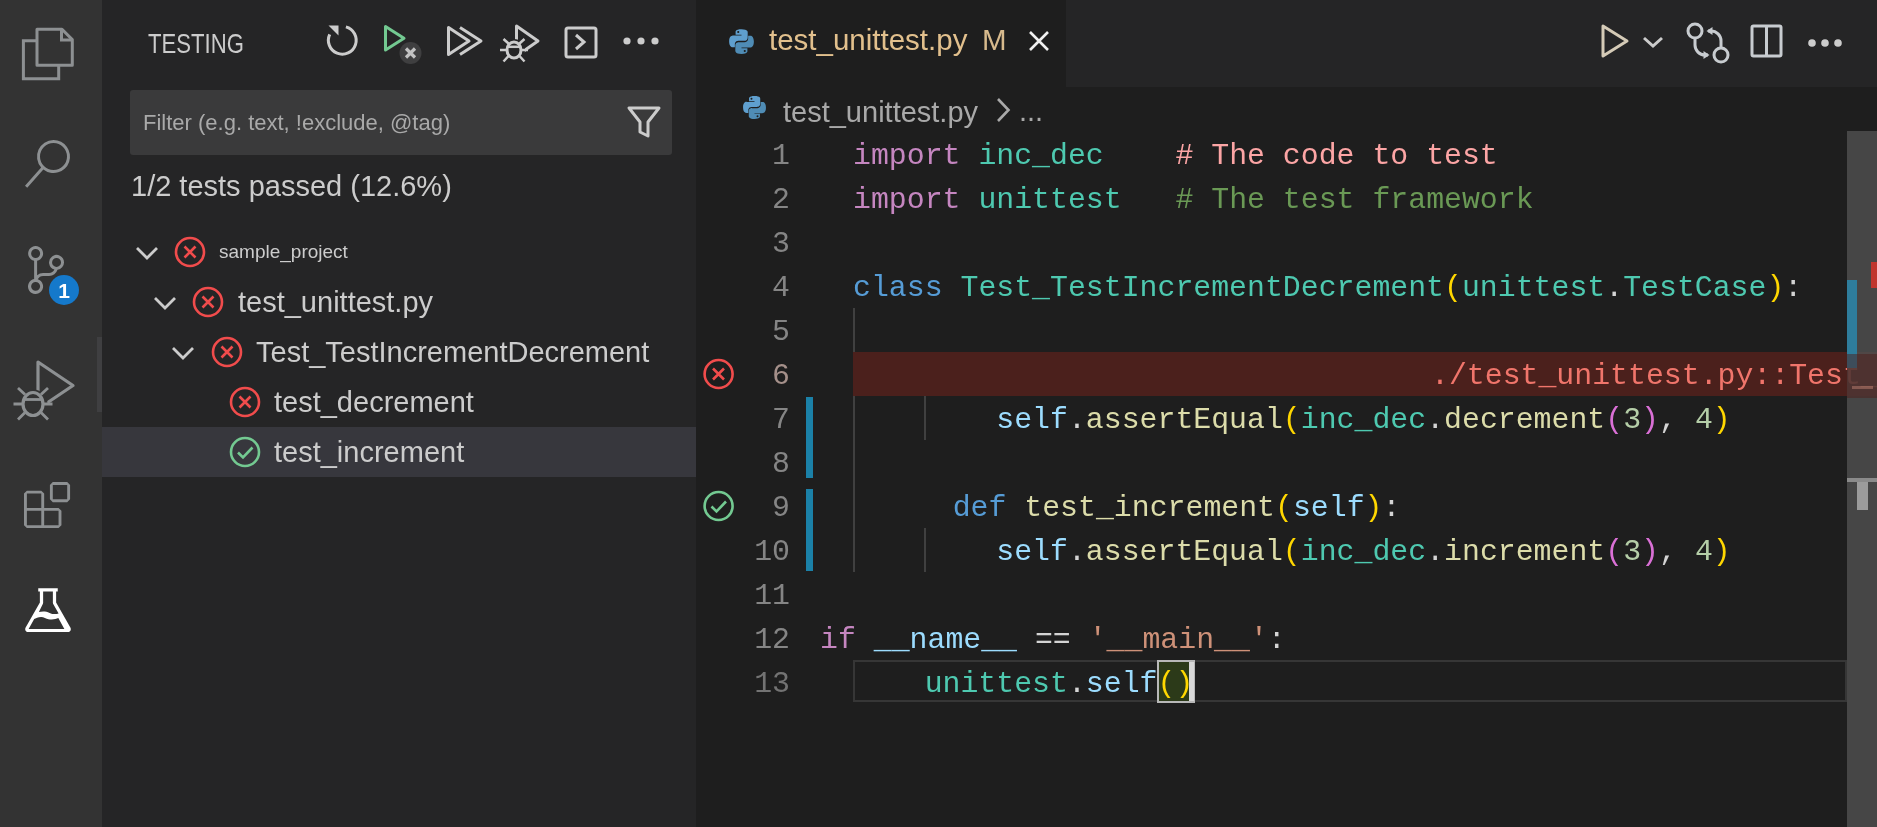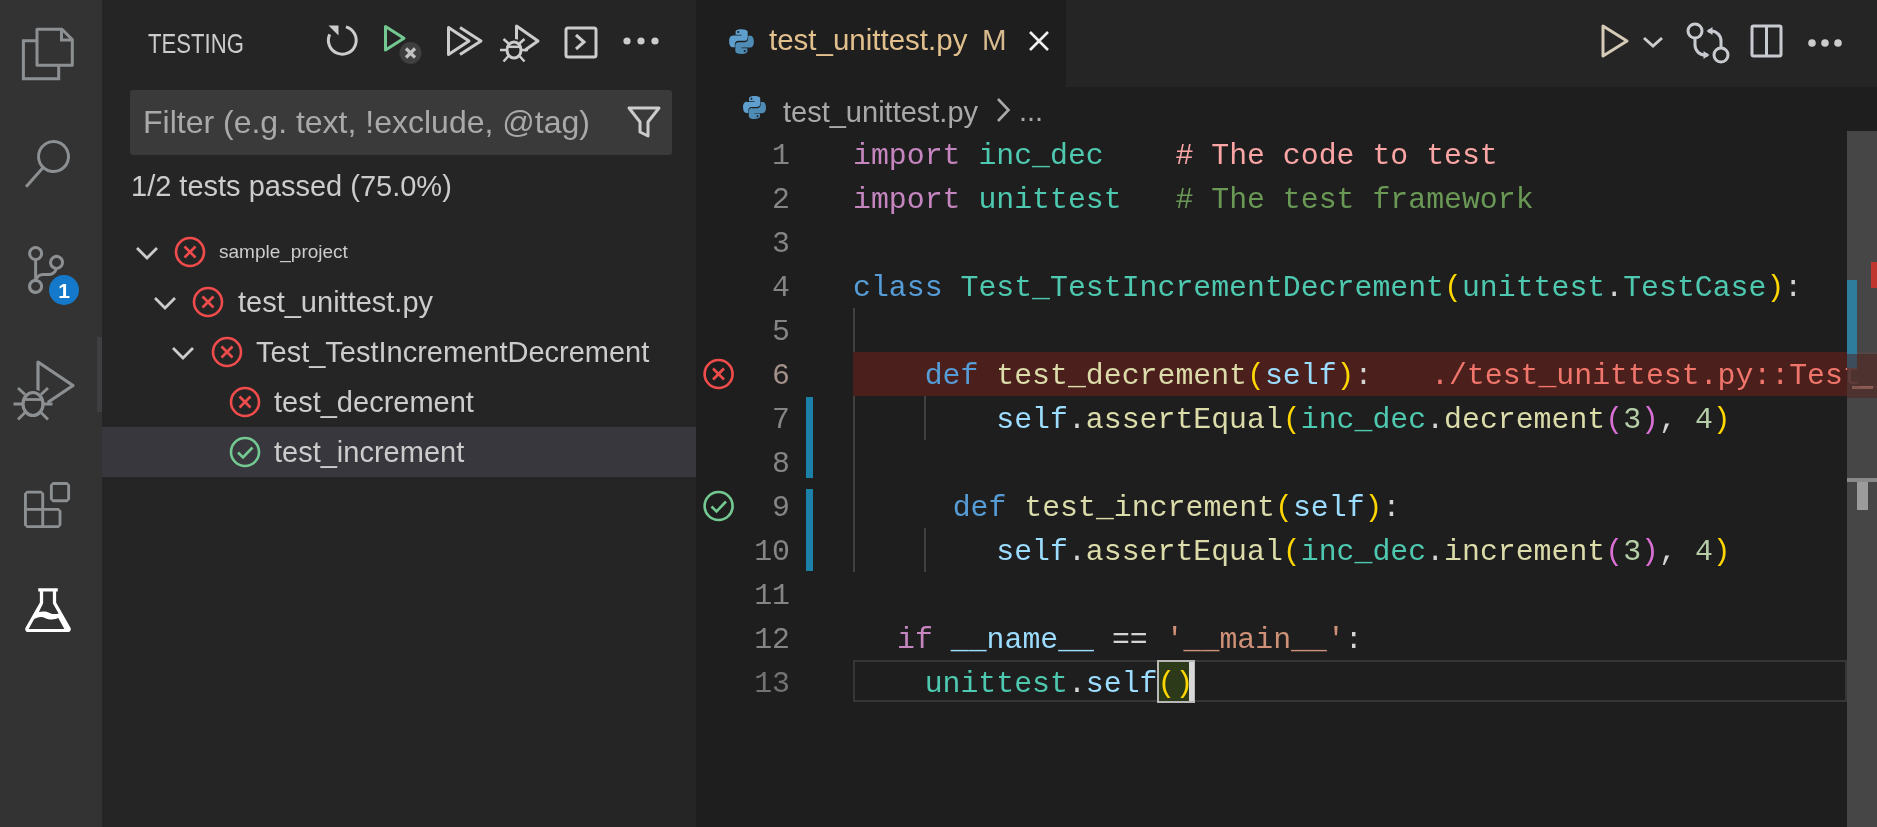--- a/index.html
+++ b/index.html
@@ -81,26 +81,26 @@
     </g>
 
     <g fill="#cccccc">
       <circle cx="327" cy="26" r="3.6"></circle>
         <circle cx="341" cy="26" r="3.6"></circle>
         <circle cx="355" cy="26" r="3.6"></circle>
     </g>
   </svg>
 
   <div class="abs" style="left:130px;top:90px;width:542px;height:65px;background:#3a3a3b;border-radius:3px"></div>
-  <div class="abs ui" style="left:143px;top:90px;width:480px;height:52px;line-height:65px;font-size:32px;color:#a9a9a9">Filter (e.g. text, !exclude, @tag)</div>
+  <div class="abs ui" style="left:143px;top:90px;width:480px;height:52px;line-height:65px;font-size:22px;color:#a9a9a9">Filter (e.g. text, !exclude, @tag)</div>
   <svg class="abs" style="left:625px;top:104px" width="40" height="40" viewBox="0 0 40 40">
     <path d="M4 4 H34 L23 18 V32 L15 28 V18 Z" fill="none" stroke="#cccccc" stroke-width="3" stroke-linejoin="round"></path>
   </svg>
 
-  <div class="abs ui" style="left:131px;top:171px;font-size:29px;line-height:30px;color:#cccccc">1/2 tests passed (75.0%)</div>
+  <div class="abs ui" style="left:131px;top:171px;font-size:29px;line-height:30px;color:#cccccc">1/2 tests passed (12.6%)</div>
 
   <div class="abs" style="left:102px;top:427px;width:594px;height:50px;background:#37373d"></div>
   <svg class="abs" style="left:102px;top:220px" width="594px" height="260" viewBox="0 0 594 260">
     <g fill="none" stroke="#cccccc" stroke-width="2.8">
       <path d="M35 28 l10 10 10-10"></path>
       <path d="M53 78 l10 10 10-10"></path>
       <path d="M71 128 l10 10 10-10"></path>
     </g>
     <g fill="none" stroke="#f14c4c" stroke-width="2.6">
       <circle cx="88" cy="32" r="14"></circle>
@@ -205,25 +205,24 @@
 10
 11
 12
 <span style="color:#737373">13</span></div>
 
   <div class="abs" style="left:1157px;top:660px;width:38px;height:43px;background:#2c3a19;border:2px solid #b8b8b8;box-sizing:border-box"></div>
 
   <div class="abs mono" style="left:853px;top:134px;height:44px"><span style="color:#c586c0">import</span> <span style="color:#4ec9b0">inc_dec</span>    <span style="color:#fca5a5"># The code to test</span></div>
   <div class="abs mono" style="left:853px;top:178px;height:44px"><span style="color:#c586c0">import</span> <span style="color:#4ec9b0">unittest</span>   <span style="color:#6a9955"># The test framework</span></div>
   <div class="abs mono" style="left:853px;top:266px;height:44px"><span style="color:#569cd6">class</span> <span style="color:#4ec9b0">Test_TestIncrementDecrement</span><span style="color:#ffd700">(</span><span style="color:#4ec9b0">unittest</span><span style="color:#d4d4d4">.</span><span style="color:#4ec9b0">TestCase</span><span style="color:#ffd700">)</span><span style="color:#d4d4d4">:</span></div>
-  <div class="abs mono" style="left:853px;top:354px;height:44px">    <span style="color:#569cd6">def</span> <span style="color:#dcdcaa">test_decrement</span><span style="color:#ffd700">(</span><span style="color:#9cdcfe">self</span><span style="color:#ffd700">)</span><span style="color:#d4d4d4">:</span></div>
   <div class="abs mono" style="left:853px;top:398px;height:44px">        <span style="color:#9cdcfe">self</span><span style="color:#d4d4d4">.</span><span style="color:#dcdcaa">assertEqual</span><span style="color:#ffd700">(</span><span style="color:#4ec9b0">inc_dec</span><span style="color:#d4d4d4">.</span><span style="color:#dcdcaa">decrement</span><span style="color:#da70d6">(</span><span style="color:#b5cea8">3</span><span style="color:#da70d6">)</span><span style="color:#d4d4d4">,</span> <span style="color:#b5cea8">4</span><span style="color:#ffd700">)</span></div>
   <div class="abs mono" style="left:881px;top:486px;height:44px">    <span style="color:#569cd6">def</span> <span style="color:#dcdcaa">test_increment</span><span style="color:#ffd700">(</span><span style="color:#9cdcfe">self</span><span style="color:#ffd700">)</span><span style="color:#d4d4d4">:</span></div>
   <div class="abs mono" style="left:853px;top:530px;height:44px">        <span style="color:#9cdcfe">self</span><span style="color:#d4d4d4">.</span><span style="color:#dcdcaa">assertEqual</span><span style="color:#ffd700">(</span><span style="color:#4ec9b0">inc_dec</span><span style="color:#d4d4d4">.</span><span style="color:#dcdcaa">increment</span><span style="color:#da70d6">(</span><span style="color:#b5cea8">3</span><span style="color:#da70d6">)</span><span style="color:#d4d4d4">,</span> <span style="color:#b5cea8">4</span><span style="color:#ffd700">)</span></div>
-  <div class="abs mono" style="left:897px;top:618px;height:44px"><span style="color:#c586c0">if</span> <span style="color:#9cdcfe">__name__</span> <span style="color:#d4d4d4">==</span> <span style="color:#ce9178">'__main__'</span><span style="color:#d4d4d4">:</span></div>
+  <div class="abs mono" style="left:820px;top:618px;height:44px"><span style="color:#c586c0">if</span> <span style="color:#9cdcfe">__name__</span> <span style="color:#d4d4d4">==</span> <span style="color:#ce9178">'__main__'</span><span style="color:#d4d4d4">:</span></div>
   <div class="abs mono" style="left:853px;top:662px;height:44px">    <span style="color:#4ec9b0">unittest</span><span style="color:#d4d4d4">.</span><span style="color:#9cdcfe">self</span><span style="color:#ffd700">()</span></div>
 
   <div class="abs mono" style="left:1431px;top:354px;color:#f0756b">./test_unittest.py::Test_TestIncrementDecrement::test_decrement failed</div>
 
   <div class="abs" style="left:1189px;top:662px;width:5px;height:39px;background:#d8d8d8"></div>
 
   <div class="abs" style="left:1847px;top:131px;width:30px;height:696px;background:rgba(82,82,82,0.78)"></div>
   <div class="abs" style="left:1847px;top:280px;width:10px;height:88px;background:#2e7d9c"></div>
   <div class="abs" style="left:1871px;top:262px;width:6px;height:26px;background:#c0352e"></div>
   <div class="abs" style="left:1847px;top:354px;width:30px;height:44px;background:rgba(75,30,25,0.5)"></div>

